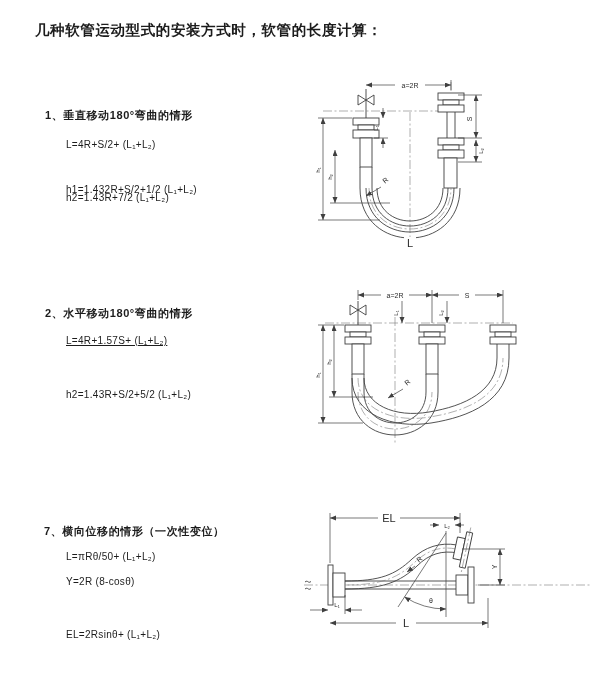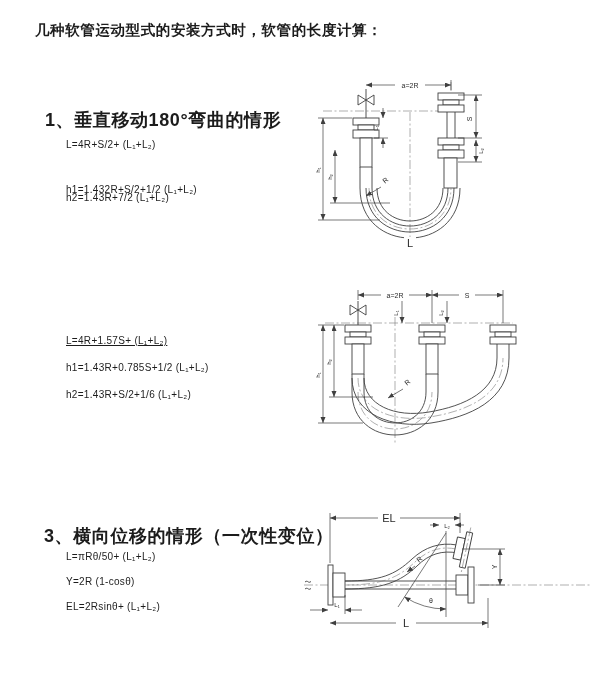--- a/index.html
+++ b/index.html
@@ -1,20 +1,20 @@
 <!DOCTYPE html>
 <html><head>
 <meta charset="utf-8">
 <style>
   html,body{margin:0;padding:0;background:#ffffff;}
   .page{position:relative;width:600px;height:675px;background:#ffffff;overflow:hidden;
         font-family:"Liberation Sans",sans-serif;color:#1c1c1c;}
   .abs{position:absolute;white-space:nowrap;}
   .title{font-size:14.5px;font-weight:bold;letter-spacing:0.6px;}
-  .heading{font-size:18px;font-weight:bold;letter-spacing:0.6px;}
+  .heading{font-size:11px;font-weight:bold;letter-spacing:0.6px;}
   .formula{font-size:10px;letter-spacing:0.3px;}
   svg{position:absolute;overflow:visible;}
   svg text{font-family:"Liberation Sans",sans-serif;fill:#2a2a2a;}
   .ln{stroke:#3f3f3f;stroke-width:0.9;fill:none;}
   .dim{stroke:#3f3f3f;stroke-width:0.7;fill:none;}
   .cl{stroke:#7a7a7a;stroke-width:0.6;fill:none;stroke-dasharray:9 2.5 2 2.5;}
   .fit{fill:#ffffff;stroke:#3f3f3f;stroke-width:0.9;}
   .lbl{font-size:7px;}
   .lbl-sm{font-size:6px;}
   .lbl-lg{font-size:11px;}
@@ -24,28 +24,28 @@
 
 <div class="page">
 
   <div class="abs title" style="left:35px;top:21px;">几种软管运动型式的安装方式时，软管的长度计算：</div>
 
   <div class="abs heading" style="left:45px;top:108px;">1、垂直移动180°弯曲的情形</div>
   <div class="abs formula" style="left:66px;top:139px;">L=4R+S/2+ (L₁+L₂)</div>
   <div class="abs formula" style="left:66px;top:184px;">h1=1.432R+S/2+1/2 (L₁+L₂)</div>
   <div class="abs formula" style="left:66px;top:192px;">h2=1.43R+7/2 (L₁+L₂)</div>
 
+  <div class="abs heading" style="left:45px;top:306px;">2、水平移动180°弯曲的情形</div>
   <div class="abs formula" style="left:66px;top:335px;text-decoration:underline;">L=4R+1.57S+ (L₁+L₂)</div>
-  <div class="abs formula" style="left:66px;top:362px;">h1=1.43R+0.785S+1/2 (L₁+L₂)</div>
-  <div class="abs formula" style="left:66px;top:389px;">h2=1.43R+S/2+1/6 (L₁+L₂)</div>
-
-  <div class="abs heading" style="left:44px;top:524px;">3、横向位移的情形（一次性变位）</div>
+  <div class="abs formula" style="left:66px;top:389px;">h2=1.43R+S/2+5/2 (L₁+L₂)</div>
+
+  <div class="abs heading" style="left:44px;top:524px;">7、横向位移的情形（一次性变位）</div>
   <div class="abs formula" style="left:66px;top:551px;">L=πRθ/50+ (L₁+L₂)</div>
-  <div class="abs formula" style="left:66px;top:576px;">Y=2R (1-cosθ)</div>
-  <div class="abs formula" style="left:66px;top:601px;">EL=2Rsinθ+ (L₁+L₂)</div>
+  <div class="abs formula" style="left:66px;top:576px;">Y=2R (8-cosθ)</div>
+  <div class="abs formula" style="left:66px;top:629px;">EL=2Rsinθ+ (L₁+L₂)</div>
 
   <svg style="left:308px;top:70px;" width="280" height="192" viewBox="0 0 280 192">
     <defs>
       <marker id="ah1" markerWidth="7" markerHeight="6" refX="6" refY="2.5" orient="auto-start-reverse" markerUnits="userSpaceOnUse">
         <path d="M0,0 L6,2.5 L0,5 Z" fill="#3f3f3f"></path>
       </marker>
       <pattern id="br1" width="3.2" height="3.2" patternUnits="userSpaceOnUse">
         <path d="M0,0 L3.2,3.2 M3.2,0 L0,3.2" stroke="#6a6a6a" stroke-width="0.5"></path>
       </pattern>
     </defs>

